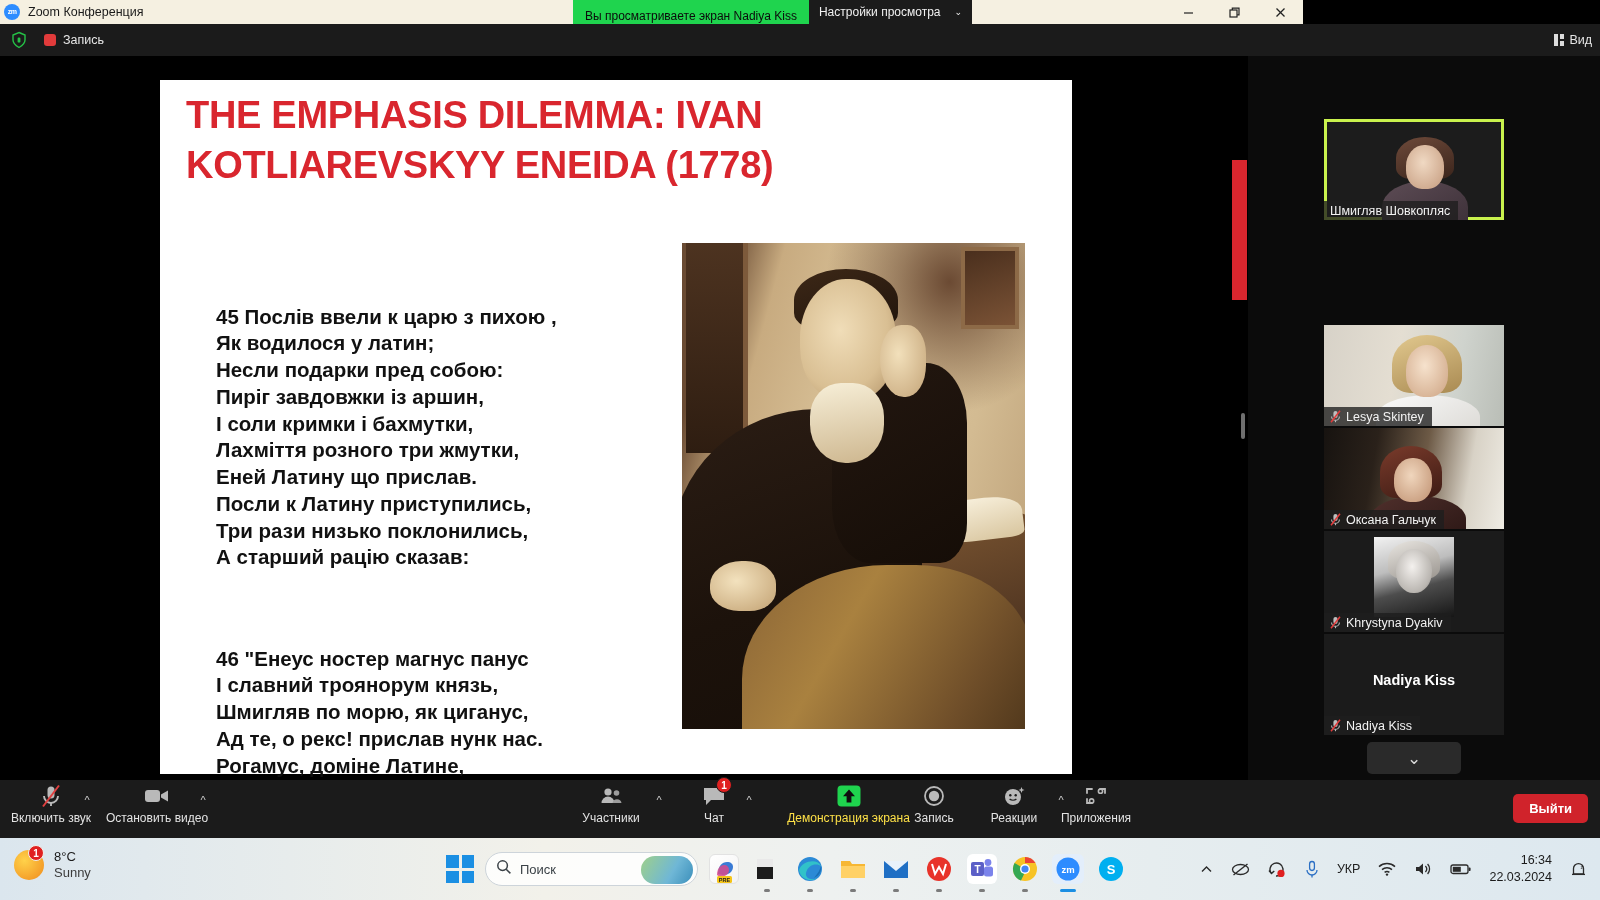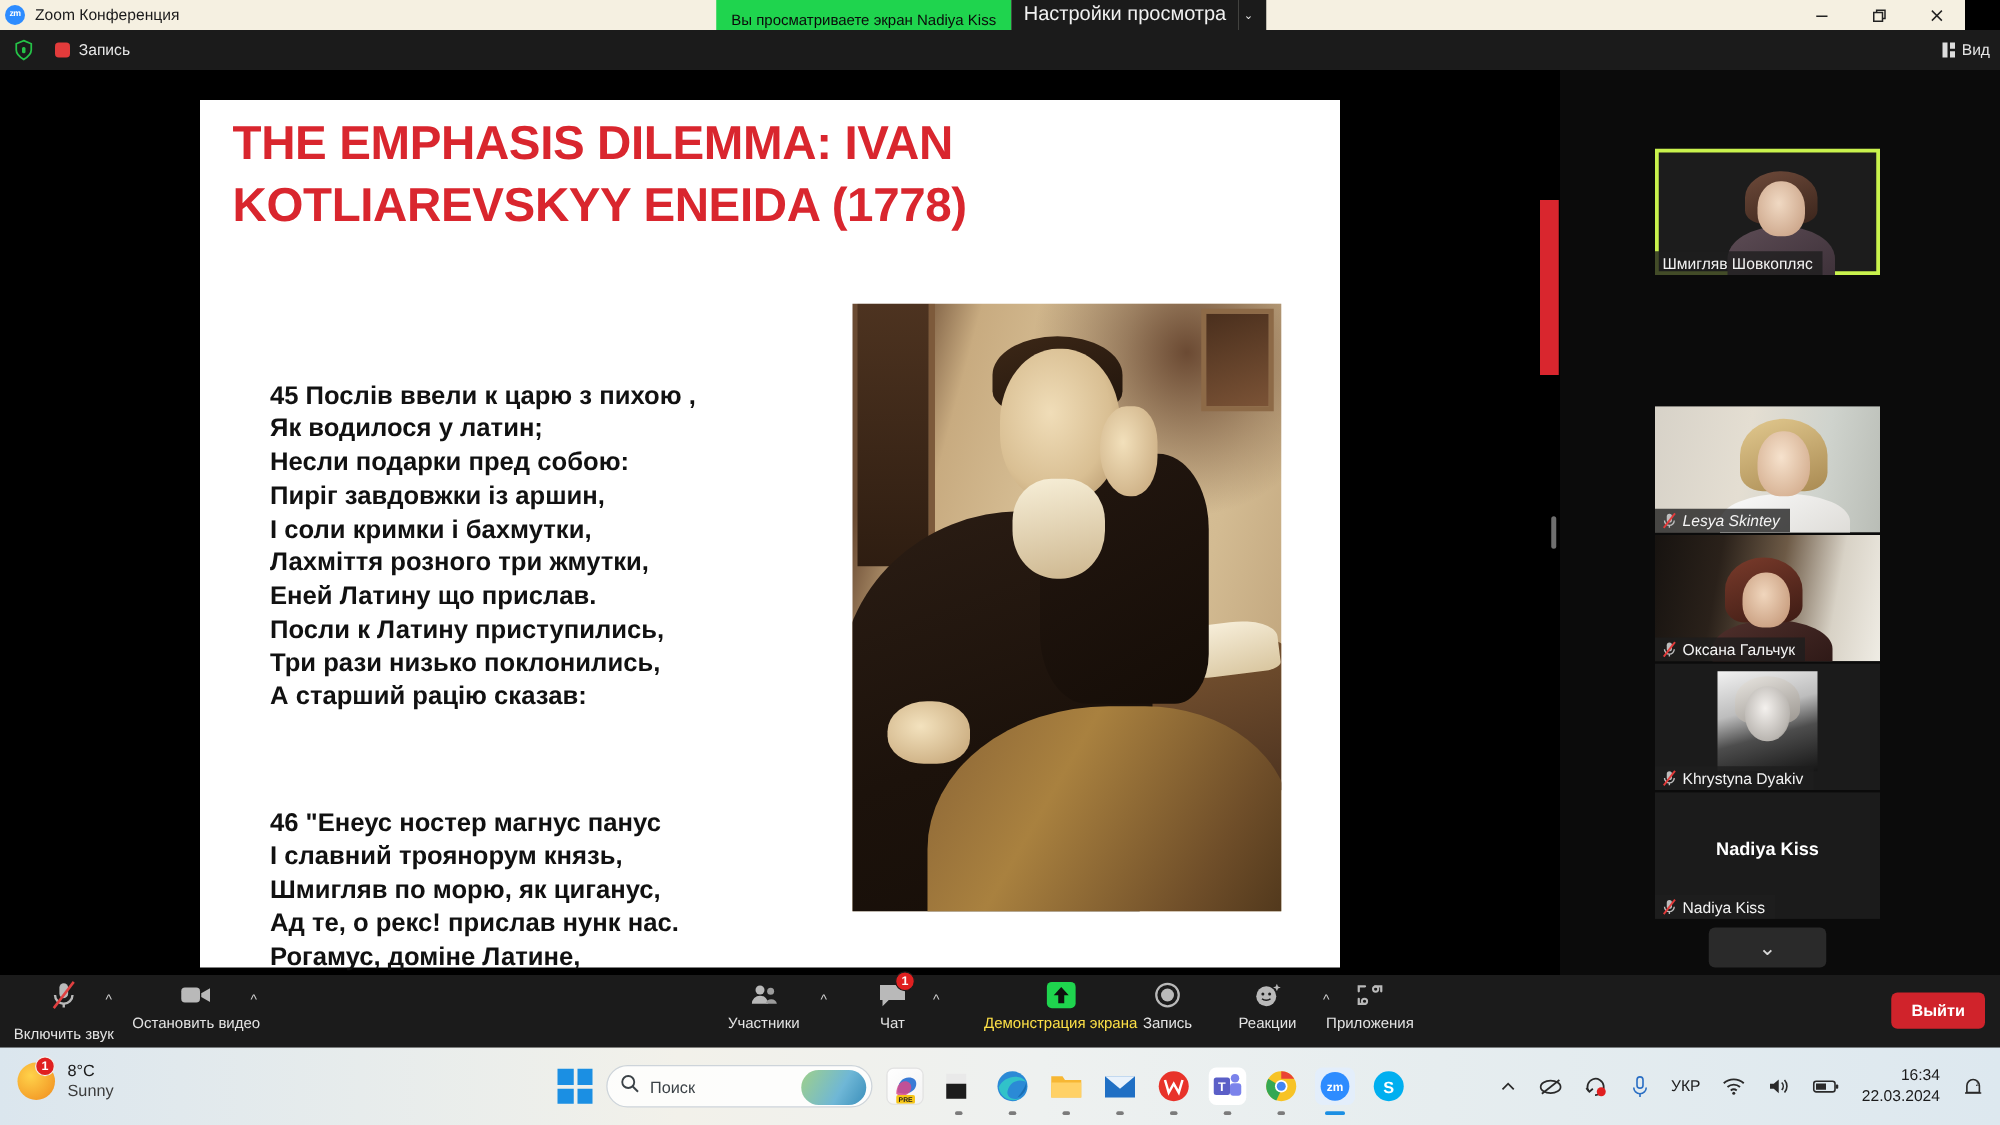--- a/index.html
+++ b/index.html
@@ -5,41 +5,41 @@
   * { box-sizing: border-box; margin: 0; padding: 0; }
   html, body {
     width: 1600px; height: 900px;
     overflow: hidden;
     background: #000;
     font-family: "Liberation Sans", sans-serif;
   }
 
   
   #titlebar {
-    position: absolute; left: 0; top: 0; width: 1572px; height: 24px;
+    position: absolute; left: 0; top: 0; width: 1303px; height: 24px;
     background: #f5f0e1;
     display: flex; align-items: center;
   }
   #zoom-logo {
     width: 16px; height: 16px; border-radius: 50%;
     background: #2d8cff; margin-left: 4px; margin-right: 8px;
     color: #fff; font-size: 7px; line-height: 16px; text-align: center;
     font-weight: bold; letter-spacing: -0.5px; flex: 0 0 auto;
   }
   #app-title { font-size: 12.5px; color: #1a1a1a; }
   #share-banner-wrap {
     position: absolute; left: 573px; top: 0; height: 24px;
     display: flex; align-items: stretch;
   }
   #share-banner {
     background: #1fd44e; color: #0b0b0b; font-size: 12px;
     display: flex; align-items: center; padding: 16px 12px; white-space: nowrap;
   }
   #view-settings {
-    background: #1b1b1b; color: #f1f1f1; font-size: 16px;
+    background: #1b1b1b; color: #f1f1f1; font-size: 12px;
     display: flex; align-items: center; padding: 0 10px; white-space: nowrap;
   }
   #view-settings-caret {
     background: #1b1b1b; color: #f1f1f1; font-size: 9px;
     display: flex; align-items: center; padding: 0 10px 0 4px;
   }
   .wbtn {
     width: 46px; height: 24px; display: flex; align-items: center;
     justify-content: center; color: #222; font-size: 13px;
   }
@@ -428,21 +428,21 @@
     <span class="bg-gal"></span>
     <span class="torso-s" style="left:58px;top:62px;width:86px;height:52px;background:linear-gradient(150deg,#5d4c55,#3a2e36);"></span>
     <span class="hair-s" style="left:72px;top:18px;width:58px;height:42px;background:linear-gradient(160deg,#6e4a3a,#3b251c);"></span>
     <span class="head-s" style="left:82px;top:26px;width:38px;height:44px;background:radial-gradient(ellipse at 45% 40%,#f0d9c3,#c49a7d);"></span>
     <div class="namebar">
       <span>Шмигляв Шовкопляс</span>
     </div>
   </div>
 
 
-  <div class="tile" style="top:269px;font-style:italic;">
+  <div class="tile" style="top:269px;">
     <span class="bg-les"></span>
     <span class="torso-s" style="left:52px;top:70px;width:104px;height:44px;background:linear-gradient(150deg,#fbfbfb,#dad8d3);"></span>
     <span class="hair-s" style="left:68px;top:10px;width:70px;height:58px;background:linear-gradient(160deg,#e2c98f,#a98a52);"></span>
     <span class="head-s" style="left:82px;top:20px;width:42px;height:52px;background:radial-gradient(ellipse at 45% 40%,#f6e2cd,#cda382);"></span>
     <div class="namebar">
       <span class="mute-icon">
         <svg width="11" height="13" viewBox="0 0 11 13">
           <rect x="3.4" y="1" width="4.2" height="7" rx="2.1" fill="#bdbdbd"></rect>
           <path d="M1.6 6.4 a3.9 3.9 0 0 0 7.8 0" fill="none" stroke="#bdbdbd" stroke-width="1.1"></path>
           <line x1="5.5" y1="10.3" x2="5.5" y2="12.2" stroke="#bdbdbd" stroke-width="1.1"></line>
@@ -506,21 +506,21 @@
     </div>
   </div>
 
   <div id="strip-down">
     <span style="color:#d8d8d8;font-size:17px;line-height:1;">⌄</span>
   </div>
 </div>
 
 <div id="toolbar">
 
-  <div class="tb-item" style="left:5px;justify-content:space-between;">
+  <div class="tb-item" style="left:5px;">
     <span class="tb-glyph">
       <svg width="22" height="24" viewBox="0 0 22 24">
         <rect x="7.5" y="2.5" width="7" height="12" rx="3.5" fill="#b9b9b9"></rect>
         <path d="M4 12 a7 7 0 0 0 14 0" fill="none" stroke="#b9b9b9" stroke-width="1.9"></path>
         <line x1="11" y1="19" x2="11" y2="22" stroke="#b9b9b9" stroke-width="1.9"></line>
         <line x1="3" y1="22.5" x2="19" y2="1.5" stroke="#e04040" stroke-width="2"></line>
       </svg>
     </span>
     <span class="tb-label">Включить звук</span>
   </div>

